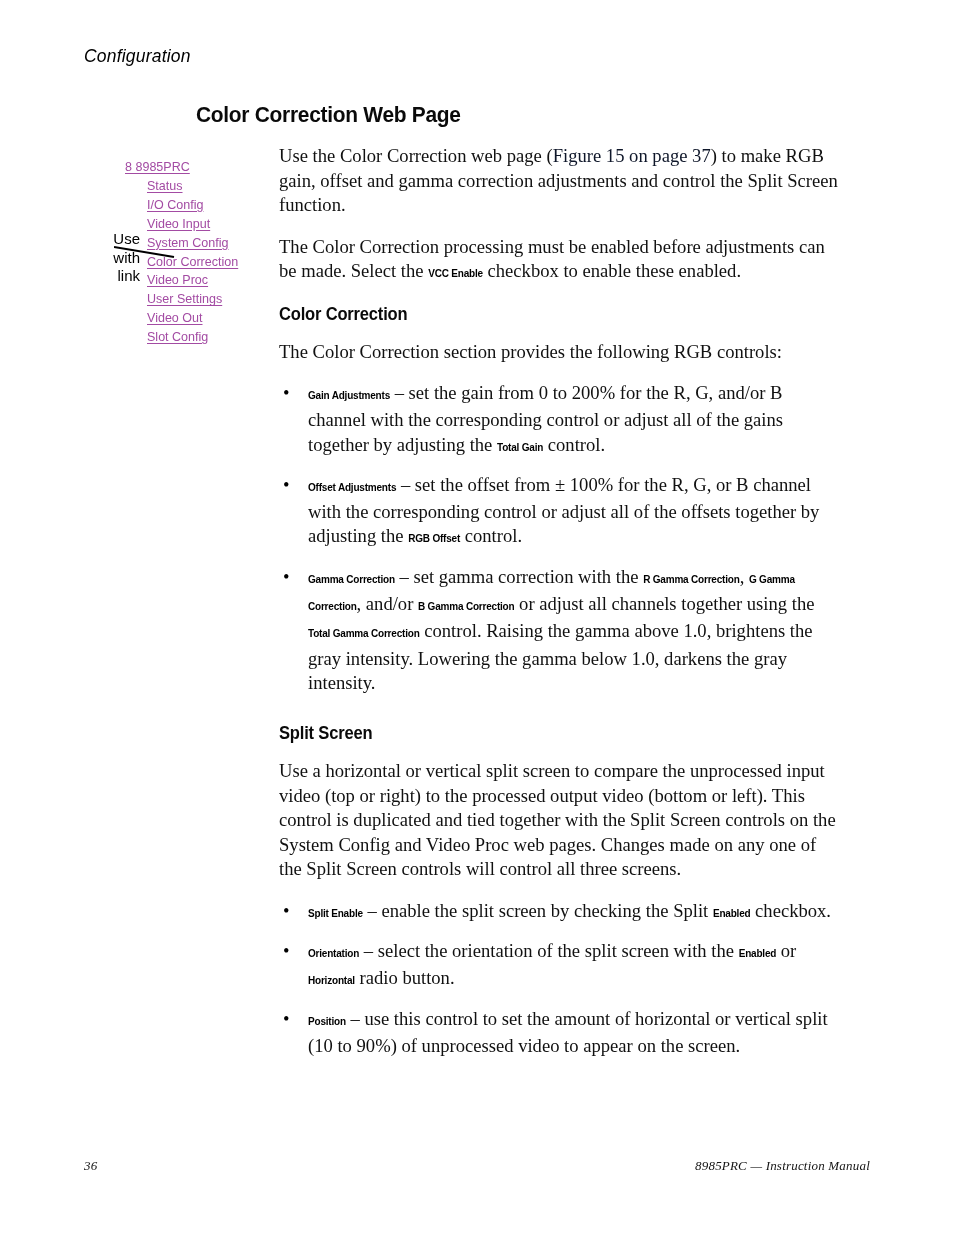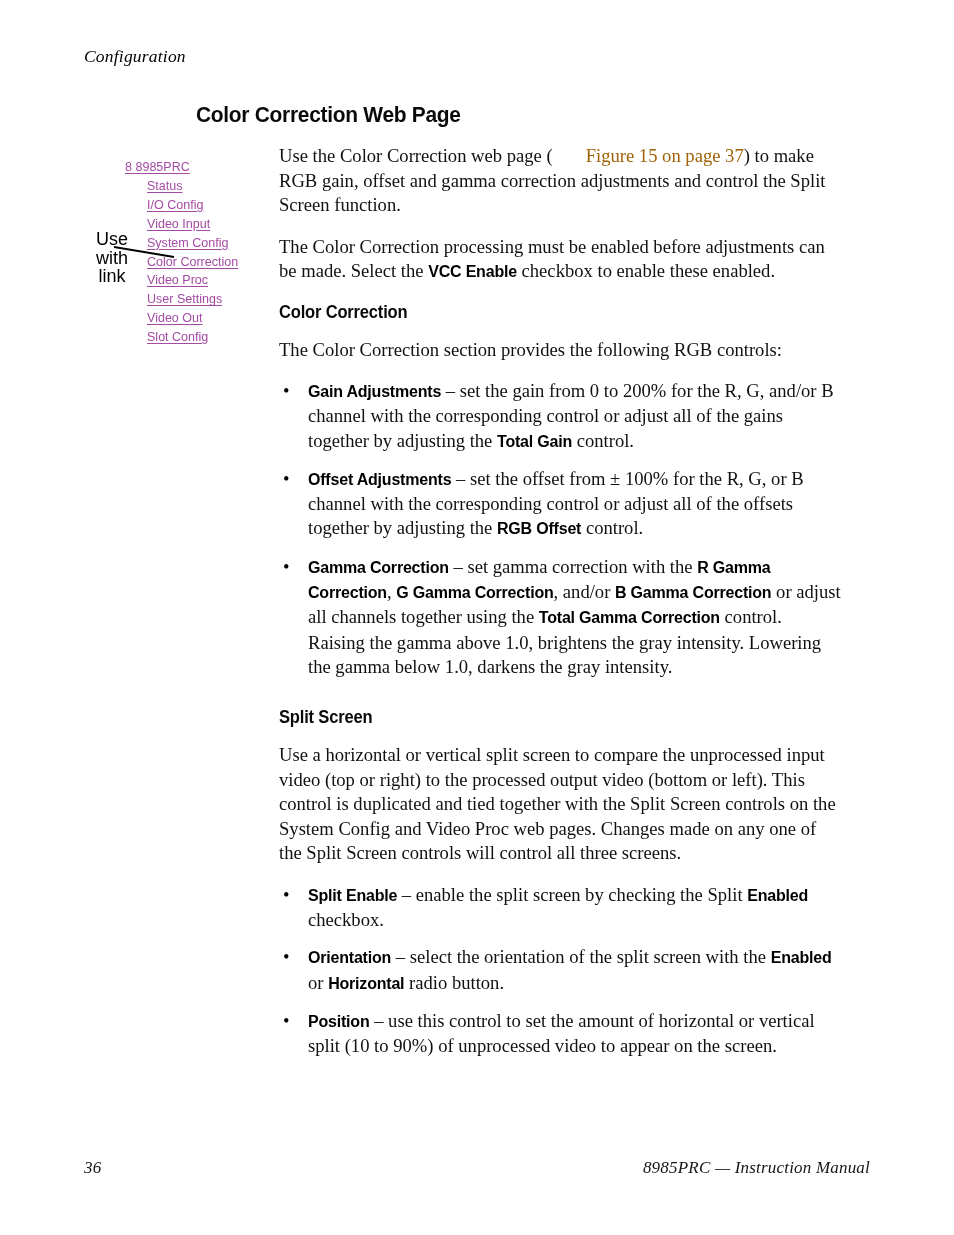--- a/index.html
+++ b/index.html
@@ -19,21 +19,21 @@
   .page {
     position: absolute;
     inset: 0;
   }
 
   
   .running-header {
     position: absolute;
     left: 84px;
     top: 46px;
-    font-family: Liberation Serif, serif;
+    font-family: Liberation Sans, sans-serif;
     font-style: italic;
     font-size: 17.5px;
     letter-spacing: 0.2px;
     color: #000;
   }
 
   
   .page-title {
     position: absolute;
     left: 196px;
@@ -79,28 +79,28 @@
   .nav-link.root {
     margin-left: -10px;
   }
   .nav-link.indent {
     margin-left: 12px;
   }
 
   
   .callout {
     position: absolute;
-    left: 6px;
+    left: 12px;
     top: 80px;
     width: 44px;
     font-family: "Liberation Sans", sans-serif;
-    font-size: 18px;
+    font-size: 15px;
     line-height: 18.6px;
     color: #000;
-    text-align: center;
+    text-align: right;
   }
   .callout-line {
     position: absolute;
     left: 30px;
     top: 95px;
     width: 62px;
     height: 16px;
     overflow: visible;
   }
 
@@ -112,27 +112,26 @@
     width: 562px;
   }
   p.body {
     margin: 0 0 17px 0;
     font-size: 18.6px;
     line-height: 24.5px;
     color: #111;
     font-family: "Liberation Serif", serif;
   }
   .xref {
-    color: #a16207;
-    margin-left: 33px;
+    color: #0f172a;
   }
   .ui {
     font-family: "Liberation Sans", sans-serif;
     font-weight: bold;
-    font-size: 16px;
+    font-size: 10px;
     letter-spacing: -0.2px;
     color: #000;
   }
   h2.section {
     margin: 15px 0 15px 0;
     font-family: "Liberation Sans", sans-serif;
     font-weight: bold;
     font-size: 17.6px;
     letter-spacing: -0.2px;
     transform: scaleX(0.94);
@@ -169,21 +168,21 @@
   .footer {
     position: absolute;
     left: 84px;
     right: 84px;
     top: 1158px;
     display: flex;
     justify-content: space-between;
     align-items: baseline;
     font-family: "Liberation Serif", serif;
     font-style: italic;
-    font-size: 17px;
+    font-size: 13px;
     color: #151515;
   }
   .footer .page-num { letter-spacing: 0.3px; }
   .footer .manual { letter-spacing: 0.2px; text-align: center; }
 </style>
 </head>
 <body>
 
 <div class="page">
 

